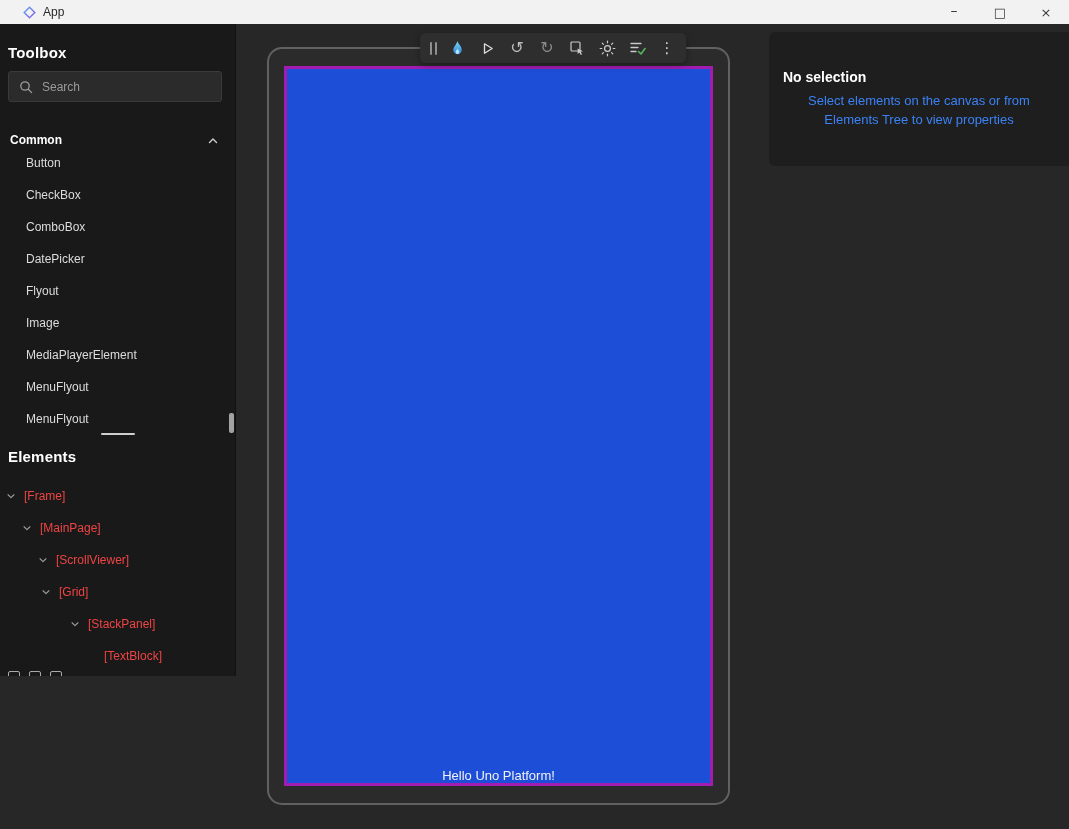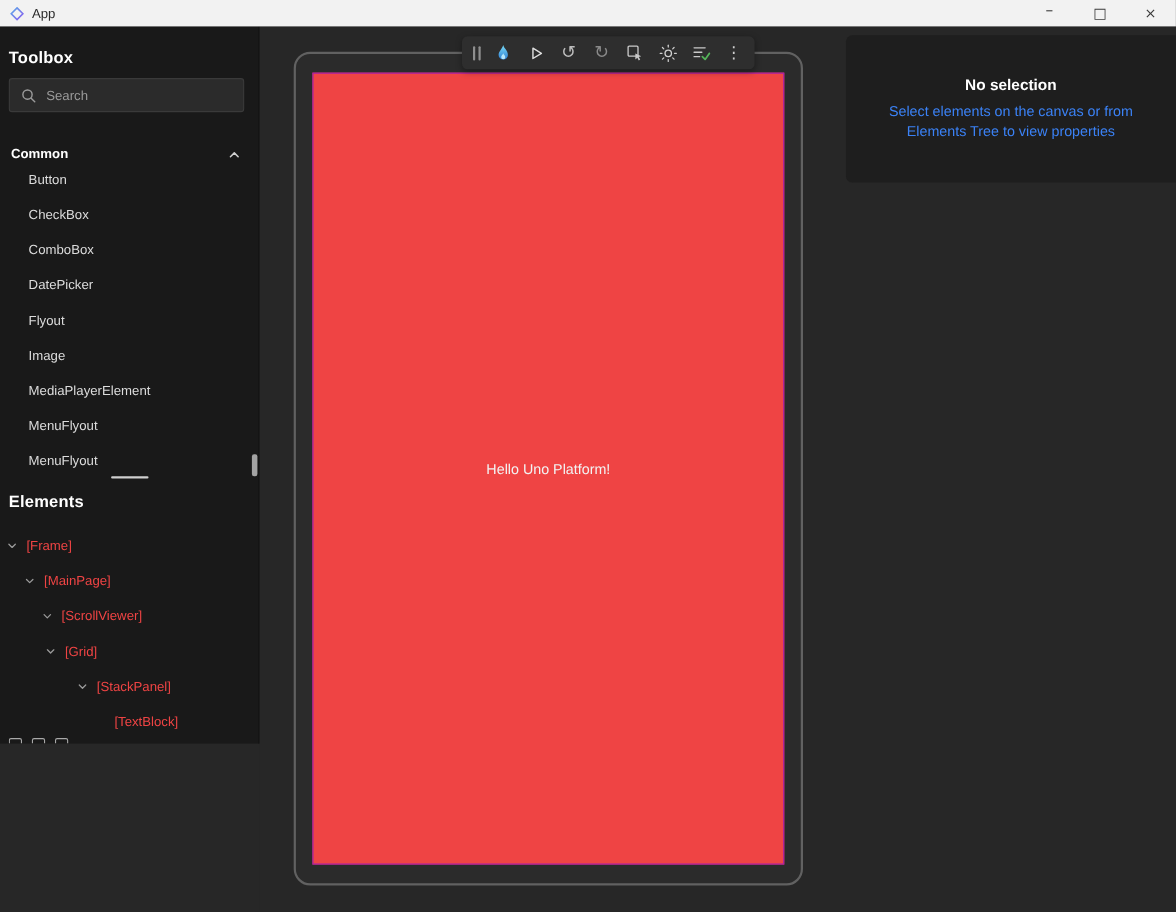--- a/index.html
+++ b/index.html
@@ -2,21 +2,21 @@
 <html><head>
 <meta charset="utf-8">
 <style>
   *{box-sizing:border-box;margin:0;padding:0}
   html,body{width:1069px;height:829px;overflow:hidden;background:#272727}
   body{font-family:"Liberation Sans",sans-serif;position:relative}
   .stage{position:absolute;inset:0;width:1069px;height:829px}
 
   
   .titlebar{position:absolute;left:0;top:0;width:100%;height:24px;background:#f2f2f2;display:flex;align-items:center;z-index:40}
-  .title-group{display:flex;align-items:center;gap:7px;padding-left:9px}
+  .title-group{display:flex;align-items:center;gap:7px;padding-left:23px}
   .title-text{font-size:12px;color:#2a2a2a}
   .win-controls{position:absolute;right:0;top:0;height:24px;display:flex}
   .win-btn{width:46px;height:24px;display:flex;align-items:center;justify-content:center;font-size:13px;color:#3a3a3a;background:transparent;border:none;cursor:default;font-family:"DejaVu Sans",sans-serif}
   .win-btn.min{font-size:14px;padding-bottom:4px}
 
   
   .sidebar{position:absolute;left:0;top:24px;width:236px;height:652px;background:#191919;border-right:1px solid #111;overflow:hidden}
   .panel-title{position:absolute;left:8px;font-size:15px;font-weight:bold;color:#ffffff;letter-spacing:.2px}
   .toolbox-title{top:20px}
   .elements-title{top:424px}
@@ -34,33 +34,33 @@
   .tree-row{height:32px;display:flex;align-items:center;font-size:12px;color:#ef4444;cursor:default}
   .tree-chevron{width:10px;height:10px;display:flex;align-items:center;justify-content:center;margin-right:8px;flex:0 0 auto}
   .tree-spacer{width:18px;flex:0 0 auto}
   .d0{padding-left:6px}.d1{padding-left:22px}.d2{padding-left:38px}.d3{padding-left:41px}.d4{padding-left:70px}.d5{padding-left:86px}
   .bottom-clip{position:absolute;left:8px;bottom:0;width:120px;height:5px;overflow:hidden;display:flex;gap:9px;align-items:flex-start}
   .bottom-clip span{display:block;width:12px;height:12px;border:1px solid #a9a9a9;border-radius:2px}
 
   
   .canvas{position:absolute;left:236px;top:24px;width:833px;height:805px;background:#272727}
   .device{position:absolute;left:31px;top:23px;width:463px;height:758px;border:2px solid #616161;border-radius:15px;background:#2b2b2b;z-index:1}
-  .device-screen{position:absolute;left:15px;right:15px;top:17px;bottom:17px;border:1px solid #a21caf;background:#ef4444;display:flex;align-items:center;justify-content:center}
+  .device-screen{position:absolute;left:15px;right:15px;top:17px;bottom:17px;border:3px solid #a21caf;background:#1d4ed8;display:flex;align-items:flex-end;justify-content:center}
   .device-text{font-size:13px;color:#f2f2f2}
   .toolbar{position:absolute;left:184px;top:9px;height:30px;display:flex;align-items:center;background:#2e2e2e;border-radius:5px;padding:0 4px;z-index:10;box-shadow:0 2px 6px rgba(0,0,0,.35)}
   .tool-btn{width:30px;height:30px;display:flex;align-items:center;justify-content:center;background:transparent;border:none;cursor:default}
   .grip{width:18px;height:30px;display:flex;align-items:center;justify-content:center;gap:3px}
   .grip i{display:block;width:2px;height:13px;background:#8f8f8f;border-radius:1px}
   .glyph{font-family:"DejaVu Sans",sans-serif;font-size:16px;color:#c4c4c4;line-height:1}
   .glyph.undo{color:#bdbdbd}
   .glyph.redo{color:#8a8a8a}
   .glyph.more{font-size:15px;color:#cfcfcf}
 
   
-  .props-card{position:absolute;left:533px;top:8px;width:300px;height:134px;background:#1e1e1e;border-radius:6px 0 0 6px;display:flex;flex-direction:column;align-items:center;justify-content:center;text-align:center;padding:0 14px;z-index:5}
+  .props-card{position:absolute;left:533px;top:8px;width:300px;height:134px;background:#1e1e1e;border-radius:6px 0 0 6px;display:flex;flex-direction:column;align-items:flex-start;justify-content:center;text-align:center;padding:0 14px;z-index:5}
   .props-title{font-size:14px;font-weight:bold;color:#ffffff;margin-bottom:6px}
   .props-msg{font-size:13px;color:#3b82f6;line-height:1.5}
 </style>
 </head>
 <body>
 
 <div class="stage">
 
   <div class="titlebar">
     <div class="title-group">

